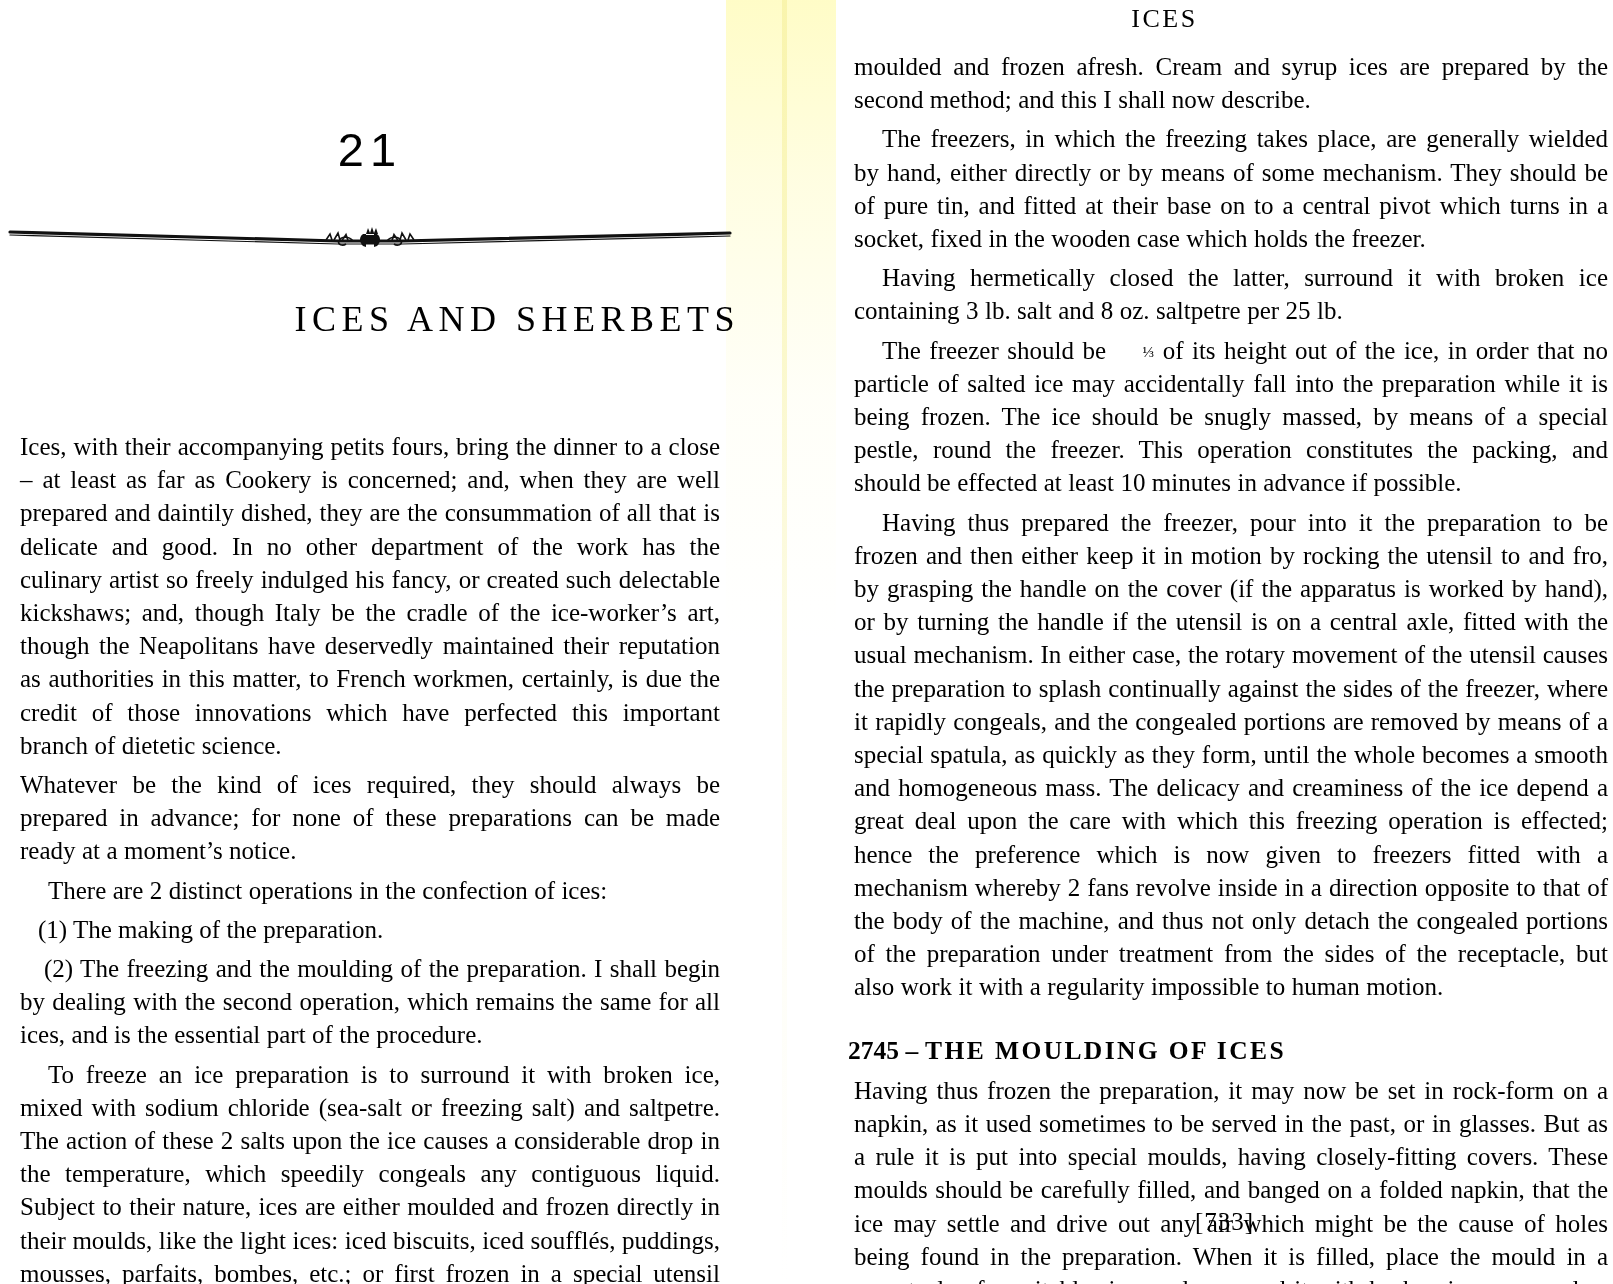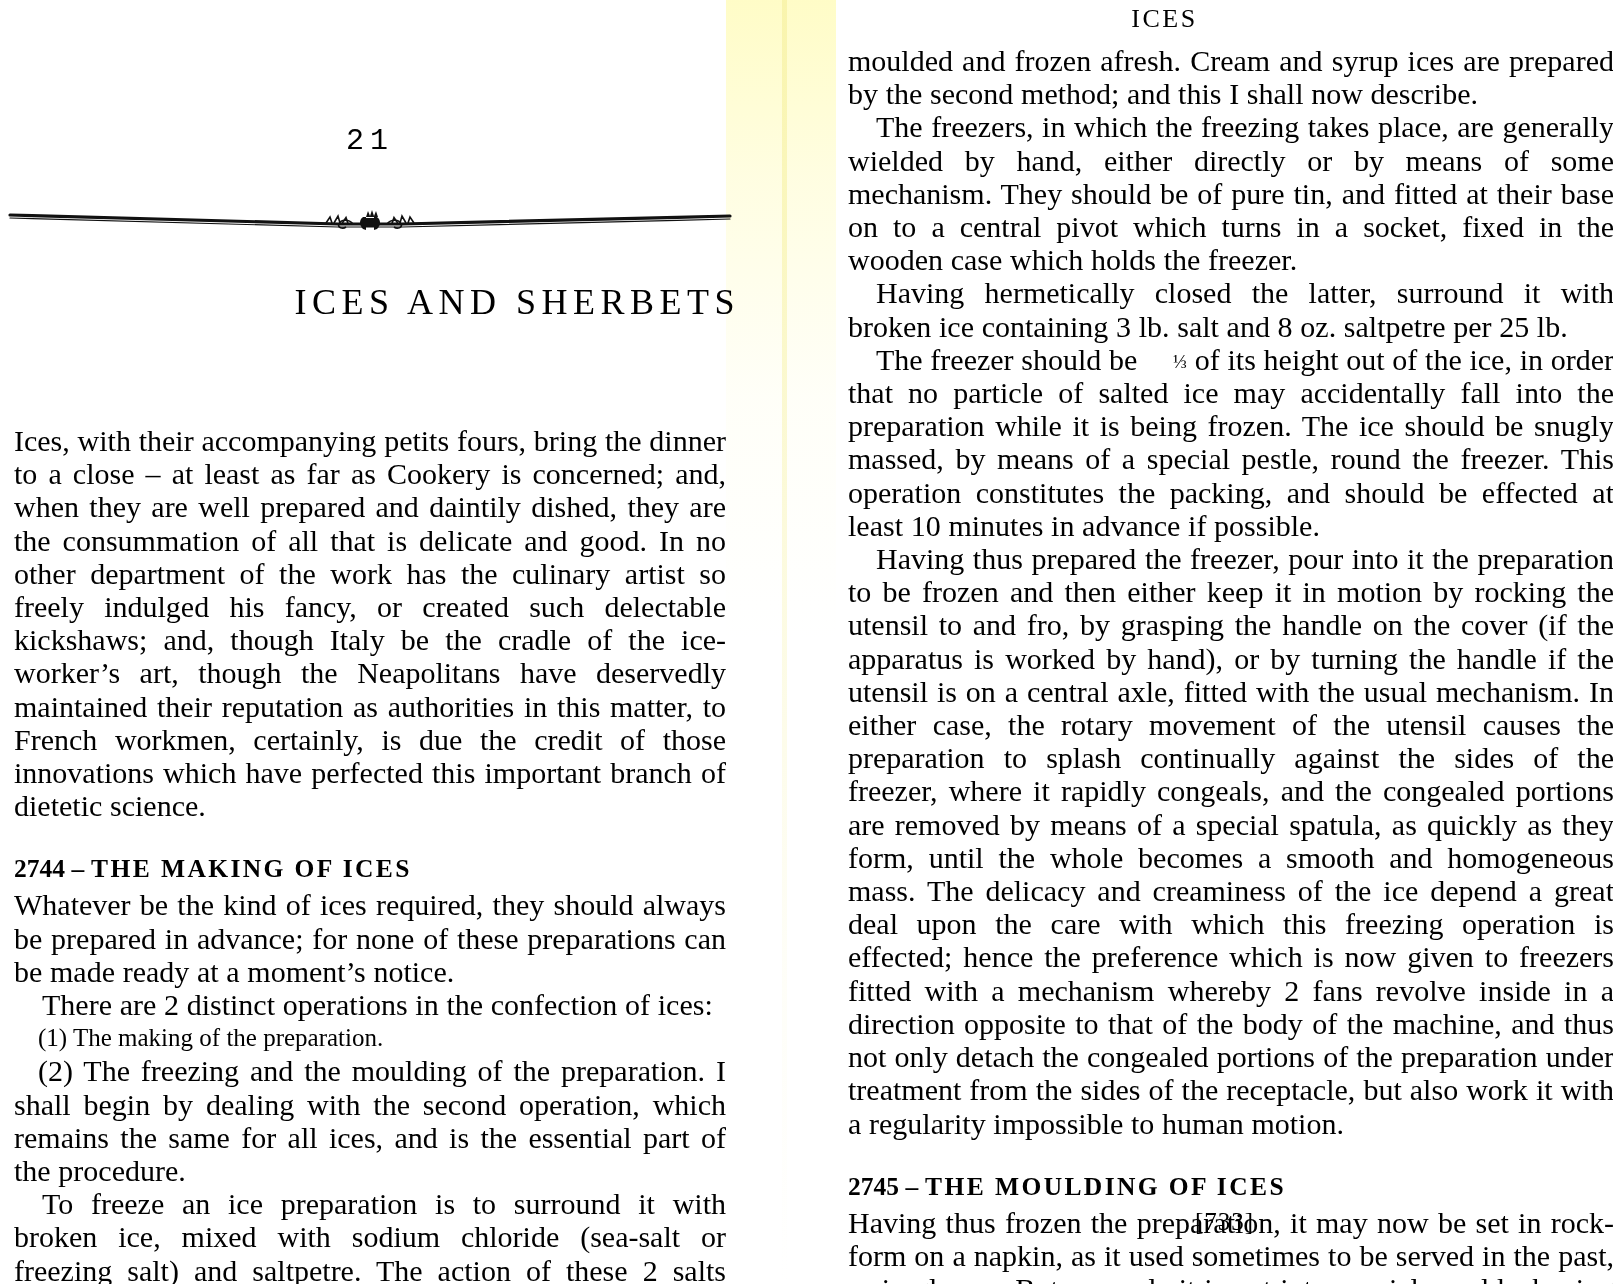--- a/index.html
+++ b/index.html
@@ -57,25 +57,25 @@
     position: absolute;
     top: 0;
     height: 1284px;
   }
   .page-left  { left: 0;   width: 740px; }
   .page-right { left: 836px; width: 777px; }
 
   
   .chapter-number {
     text-align: center;
-    font-size: 30px;
+    font-size: 47px;
     letter-spacing: 6px;
     line-height: 1;
     margin-top: 126px;
-    font-family: Liberation Mono, monospace;
+    font-family: Liberation Sans, sans-serif;
   }
 
   .ornament-rule {
     position: relative;
     margin: 47px 8px 0 8px;
     height: 34px;
   }
   .ornament-rule svg { display: block; width: 100%; height: 34px; }
 
   .chapter-title {
@@ -96,22 +96,22 @@
   }
 
   
   .col {
     position: absolute;
   }
   .col-left  { left: 14px;  width: 712px; top: 424px; }
   .col-right { left: 12px;  width: 766px; top: 44px; }
 
   p.body {
-    margin: 0;
-    font-size: 30px;
+    margin: 6px;
+    font-size: 25px;
     line-height: 33.2px;
     text-align: justify;
     text-justify: inter-word;
     hyphens: none;
     word-spacing: 0.2px;
   }
   p.body.indent { text-indent: 28px; }
   p.body.tight  { text-indent: 0; }
 
   
@@ -179,23 +179,20 @@
         <rect x="358" y="15" width="8" height="9" fill="#111"></rect>
       </svg>
     </div>
 
     <div class="chapter-title">ICES AND SHERBETS</div>
 
     <div class="col col-left">
 
       <p class="body tight">Ices, with their accompanying petits fours, bring the dinner to a close – at least as far as Cookery is concerned; and, when they are well prepared and daintily dished, they are the consummation of all that is delicate and good. In no other department of the work has the culinary artist so freely indulged his fancy, or created such delectable kickshaws; and, though Italy be the cradle of the ice-worker’s art, though the Neapolitans have deservedly maintained their reputation as authorities in this matter, to French workmen, certainly, is due the credit of those innovations which have perfected this important branch of dietetic science.</p>
 
-      <h2 class="section">
-        <span class="num">2744</span><span>&nbsp;</span><span>–</span><span>&nbsp;</span><span class="caps">THE MAKING OF ICES</span>
-      </h2>
 
       <p class="body tight">Whatever be the kind of ices required, they should always be prepared in advance; for none of these preparations can be made ready at a moment’s notice.</p>
 
       <p class="body indent">There are 2 distinct operations in the confection of ices:</p>
 
       <p class="listline">(1) The making of the preparation.</p>
 
       <p class="body" style="text-indent:24px">(2) The freezing and the moulding of the preparation. I shall begin by dealing with the second operation, which remains the same for all ices, and is the essential part of the procedure.</p>
 
       <p class="body indent">To freeze an ice preparation is to surround it with broken ice, mixed with sodium chloride (sea-salt or freezing salt) and saltpetre. The action of these 2 salts upon the ice causes a considerable drop in the temperature, which speedily congeals any contiguous liquid. Subject to their nature, ices are either moulded and frozen directly in their moulds, like the light ices: iced biscuits, iced soufflés, puddings, mousses, parfaits, bombes, etc.; or first frozen in a special utensil called a freezer, and then</p>

